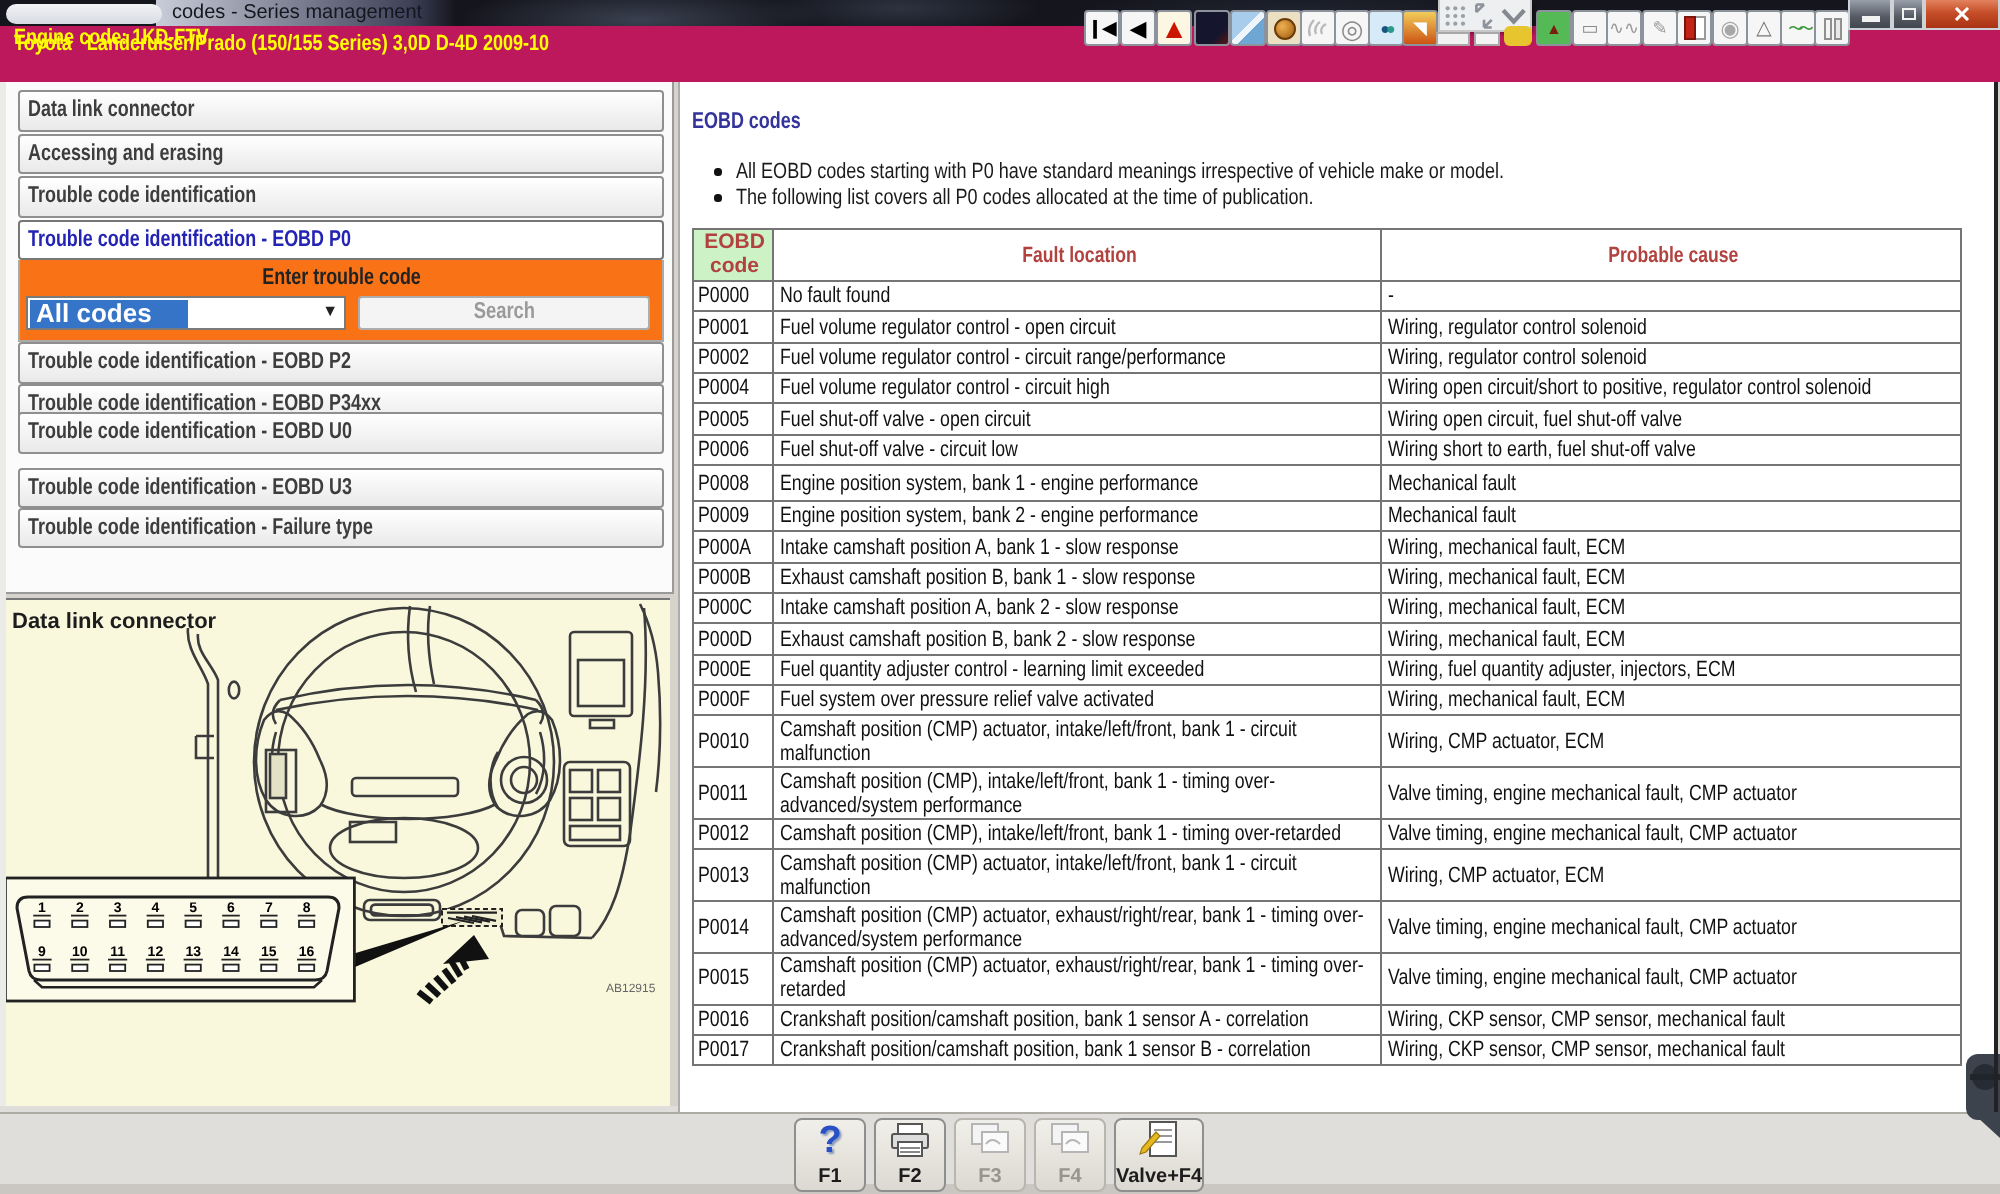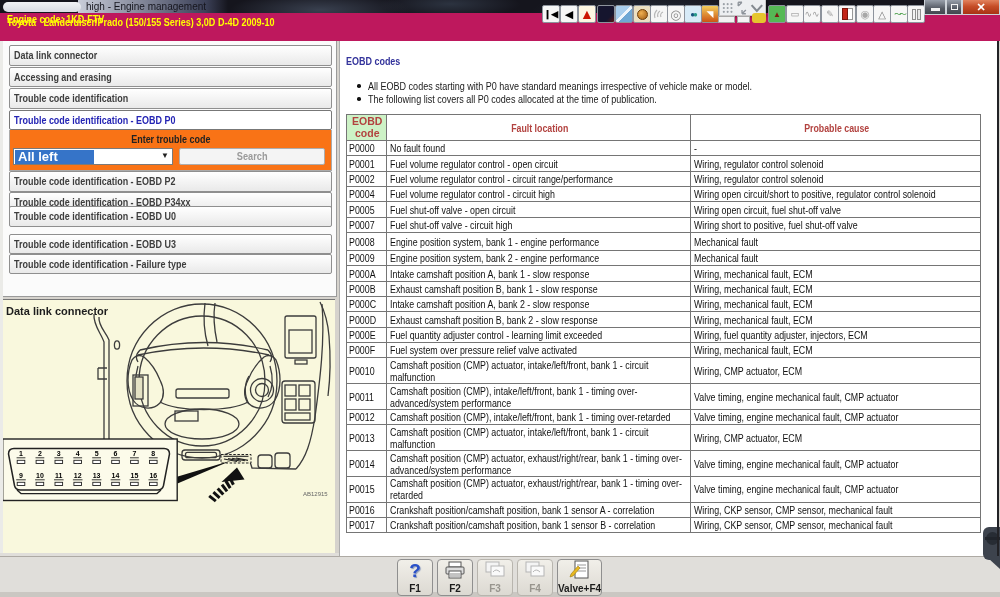--- a/index.html
+++ b/index.html
@@ -47,21 +47,21 @@
 .fbtn{position:absolute;top:1.5px;width:36px;height:37px;background:linear-gradient(#f1efe9,#dcd9d2);border:1px solid #8f8f8f;border-radius:4px;text-align:center}
 .fbtn.dis{border-color:#b8b5ae}
 .fbtn .lbl{position:absolute;bottom:1px;width:100%;font-size:10px;font-weight:bold;color:#1c1c1c}
 .fbtn.dis .lbl{color:#98958e}
 #rwidget{position:absolute;left:983px;top:527px;width:17px;height:33px;background:#3d434d;border-radius:6px 0 0 6px}
 #redge{position:absolute;left:996.5px;top:41px;width:2.6px;height:515px;background:#222226}
 </style></head><body>
 <div id="tbar"></div>
 <div id="tgrad"></div>
 <div id="tpill"></div>
-<div id="ttext">high - Engine management</div>
+<div id="ttext">codes - Series management</div>
 <div id="bluebar">
     <div class="l1"><span class="nxl" style="transform:scaleX(0.82)">Toyota&nbsp;&nbsp;&nbsp;Landcruiser/Prado (150/155 Series) 3,0D D-4D 2009-10</span></div>
     <div class="l2"><span class="nxl" style="transform:scaleX(0.82)">Engine code: 1KD-FTV</span></div>
   </div>
 <div class="tico" style="left:542px;">
     <span style="font-size:9px;font-weight:bold">❙◀</span>
   </div>
 <div class="tico" style="left:560px;">
     <span style="font-size:11px">◀</span>
   </div>
@@ -154,21 +154,21 @@
 <div class="abtn" style="top:47px"><span class="nxl">Trouble code identification</span></div>
 <div class="abtn active" style="top:68.5px"><span class="nxl">Trouble code identification - EOBD P0</span></div>
 <div class="abtn" style="top:130px"><span class="nxl">Trouble code identification - EOBD P2</span></div>
 <div class="abtn" style="top:150.5px"><span class="nxl">Trouble code identification - EOBD P34xx</span></div>
 <div class="abtn" style="top:165px"><span class="nxl">Trouble code identification - EOBD U0</span></div>
 <div class="abtn" style="top:192.5px"><span class="nxl">Trouble code identification - EOBD U3</span></div>
 <div class="abtn" style="top:212.5px"><span class="nxl">Trouble code identification - Failure type</span></div>
 <div id="subp">
 <div style="position:absolute;left:0;top:3px;width:100%;text-align:center;font-size:11.5px;font-weight:bold;color:#222"><span class="nxc" style="transform:scaleX(0.78)">Enter trouble code</span></div>
 <div style="position:absolute;left:3px;top:18px;width:160px;height:17px;background:#fff;border:1px solid #7a7a7a">
-<span style="position:absolute;left:1px;top:1px;background:#3674c8;color:#fff;font-size:13px;font-weight:bold;padding:0 3px;line-height:14px;width:79px">All left</span>
+<span style="position:absolute;left:1px;top:1px;background:#3674c8;color:#fff;font-size:13px;font-weight:bold;padding:0 3px;line-height:14px;width:79px">All codes</span>
 <span style="position:absolute;right:3px;top:2px;font-size:8px;color:#222">▼</span>
       </div>
 <div style="position:absolute;left:169px;top:18px;width:146px;height:17px;background:#f4f4f4;border:1px solid #adadad;border-radius:2px;text-align:center;font-size:11.5px;font-weight:bold;color:#9a9a9a;line-height:15px"><span class="nxc" style="transform:scaleX(0.8)">Search</span></div>
 </div>
 </div>
 <div id="ypanel">
 <div id="dlctitle">Data link connector</div>
 <svg width="333" height="256" viewBox="0 0 333 256" style="position:absolute;left:0;top:0">
 <g fill="none" stroke="#3c3c3c" stroke-width="1.3">
 <ellipse cx="200" cy="81" rx="75" ry="77"></ellipse>
@@ -315,23 +315,23 @@
           <td class="c1"><span class="nxl">P0004</span></td>
           <td class="c2"><span class="nxl">Fuel volume regulator control - circuit high</span></td>
           <td class="c3"><span class="nxl">Wiring open circuit/short to positive, regulator control solenoid</span></td>
         </tr>
 <tr style="height:15.35px">
           <td class="c1"><span class="nxl">P0005</span></td>
           <td class="c2"><span class="nxl">Fuel shut-off valve - open circuit</span></td>
           <td class="c3"><span class="nxl">Wiring open circuit, fuel shut-off valve</span></td>
         </tr>
 <tr style="height:15.35px">
-          <td class="c1"><span class="nxl">P0007</span></td>
-          <td class="c2"><span class="nxl">Fuel shut-off valve - circuit high</span></td>
-          <td class="c3"><span class="nxl">Wiring short to positive, fuel shut-off valve</span></td>
+          <td class="c1"><span class="nxl">P0006</span></td>
+          <td class="c2"><span class="nxl">Fuel shut-off valve - circuit low</span></td>
+          <td class="c3"><span class="nxl">Wiring short to earth, fuel shut-off valve</span></td>
         </tr>
 <tr style="height:18px">
           <td class="c1"><span class="nxl">P0008</span></td>
           <td class="c2"><span class="nxl">Engine position system, bank 1 - engine performance</span></td>
           <td class="c3"><span class="nxl">Mechanical fault</span></td>
         </tr>
 <tr style="height:15.35px">
           <td class="c1"><span class="nxl">P0009</span></td>
           <td class="c2"><span class="nxl">Engine position system, bank 2 - engine performance</span></td>
           <td class="c3"><span class="nxl">Mechanical fault</span></td>

